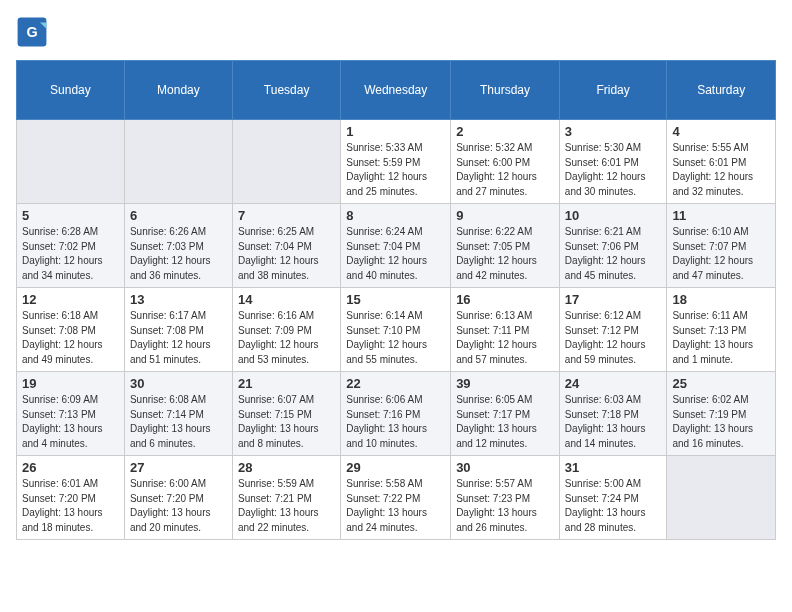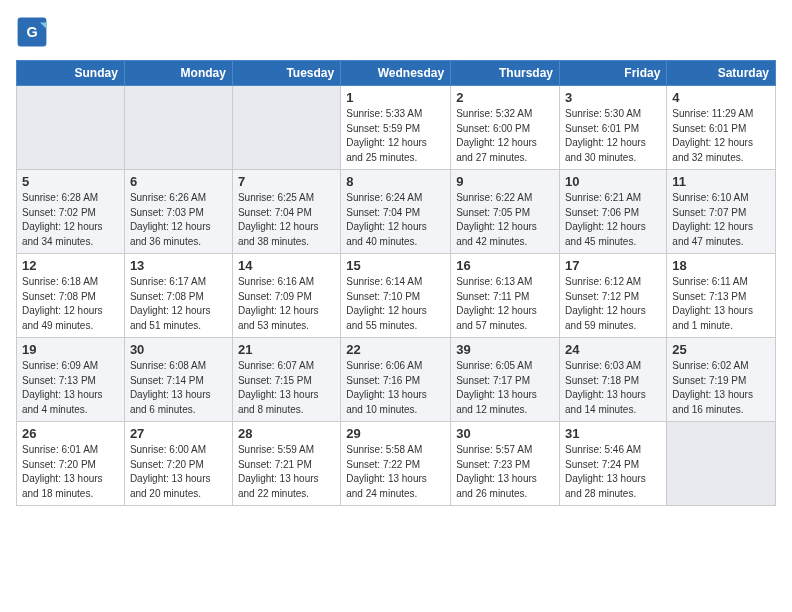--- a/index.html
+++ b/index.html
@@ -54,23 +54,23 @@
     }
     .calendar {
       width: 100%;
       border-collapse: collapse;
       border: 1px solid #bbb;
     }
     .calendar th {
       background: #2a6db5;
       color: #fff;
       font-size: 12px;
-      font-weight: bold;
-      padding: 5px 6px;
-      text-align: right;
+      font-weight: normal;
+      padding: 22px 6px;
+      text-align: center;
       border: 1px solid #4a85c5;
     }
     .calendar td {
       vertical-align: top;
       padding: 4px 5px;
       border: 1px solid #ccc;
       font-size: 10.5px;
       color: #333;
       width: 113px;
       min-height: 80px;
@@ -145,21 +145,21 @@
 Daylight: 12 hours and 27 minutes.</div>
         </td>
         <td>
           <span class="day-num">3</span>
           <div class="day-info">Sunrise: 5:30 AM
 Sunset: 6:01 PM
 Daylight: 12 hours and 30 minutes.</div>
         </td>
         <td>
           <span class="day-num">4</span>
-          <div class="day-info">Sunrise: 11:29 AM
+          <div class="day-info">Sunrise: 5:55 AM
 Sunset: 6:01 PM
 Daylight: 12 hours and 32 minutes.</div>
         </td>
       </tr>
       <tr>
         <td>
           <span class="day-num">5</span>
           <div class="day-info">Sunrise: 6:28 AM
 Sunset: 7:02 PM
 Daylight: 12 hours and 34 minutes.</div>
@@ -315,20 +315,20 @@
 Daylight: 13 hours and 24 minutes.</div>
         </td>
         <td>
           <span class="day-num">30</span>
           <div class="day-info">Sunrise: 5:57 AM
 Sunset: 7:23 PM
 Daylight: 13 hours and 26 minutes.</div>
         </td>
         <td>
           <span class="day-num">31</span>
-          <div class="day-info">Sunrise: 5:46 AM
+          <div class="day-info">Sunrise: 5:00 AM
 Sunset: 7:24 PM
 Daylight: 13 hours and 28 minutes.</div>
         </td>
         <td class="empty-cell"></td>
       </tr>
     </tbody>
 </table>
 
 </body></html>

